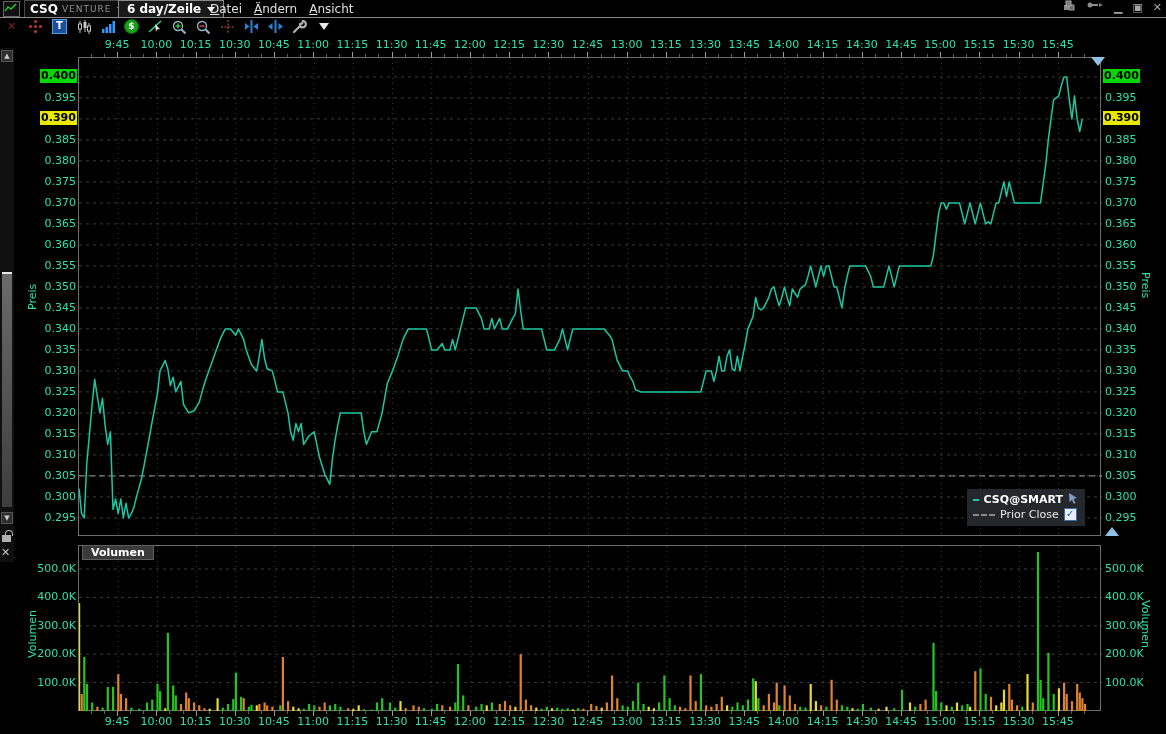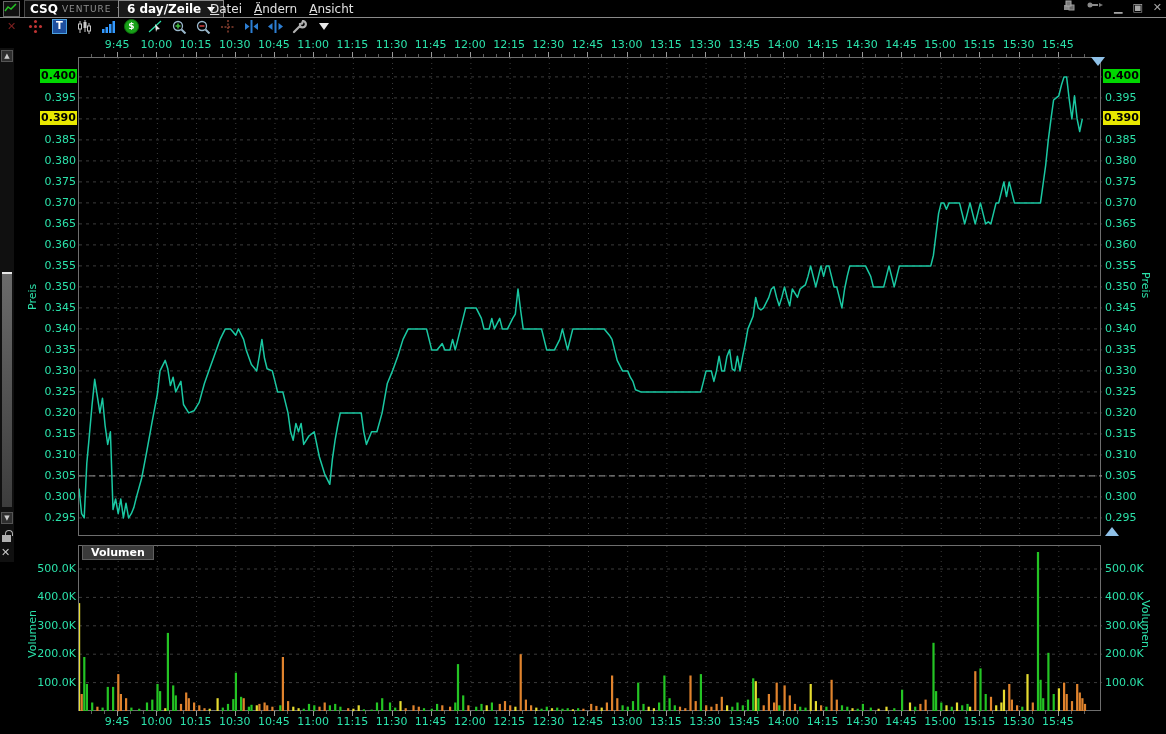--- a/index.html
+++ b/index.html
@@ -496,20 +496,36 @@
         <rect x="986.6" y="148.0" width="2.2" height="17.0" fill="#e0832d"></rect>
         <rect x="991.9" y="155.1" width="2.2" height="9.9" fill="#e0832d"></rect>
         <rect x="997.1" y="138.0" width="2.2" height="27.0" fill="#e0832d"></rect>
         <rect x="999.7" y="146.5" width="2.2" height="18.5" fill="#e0832d"></rect>
         <rect x="1002.3" y="152.2" width="2.2" height="12.8" fill="#e0832d"></rect>
         <rect x="1004.9" y="157.9" width="2.2" height="7.1" fill="#e0832d"></rect>
       </svg></div>
 
   <div class="voltab">Volumen</div>
 
+  <div class="legend">
+    <div class="lrow">
+      <span class="lswatch"></span>
+      <span class="llabel">CSQ@SMART</span>
+      <span class="handicon">
+        <svg width="11" height="11" viewBox="0 0 11 11">
+            <polygon points="1,0 9,5 5.5,6 7.5,10 5.8,10.8 4,7 1.5,9" fill="#7d9cc0"></polygon>
+          </svg>
+      </span>
+    </div>
+    <div class="lrow">
+      <span class="lswatch dash"></span>
+      <span class="llabel normal">Prior Close</span>
+      <span class="chk">✓</span>
+    </div>
+  </div>
 
   <div class="mark-down" style="left:1091px;top:57px"></div>
   <div class="mark-up" style="left:1105px;top:527px"></div>
 
   <div id="labels">
       <div class="tl" style="left: 117.192px; top: 38px;">9:45</div>
       <div class="tl" style="left: 117.192px; top: 715px;">9:45</div>
       <div class="tl" style="left: 156.384px; top: 38px;">10:00</div>
       <div class="tl" style="left: 156.384px; top: 715px;">10:00</div>
       <div class="tl" style="left: 195.576px; top: 38px;">10:15</div>

